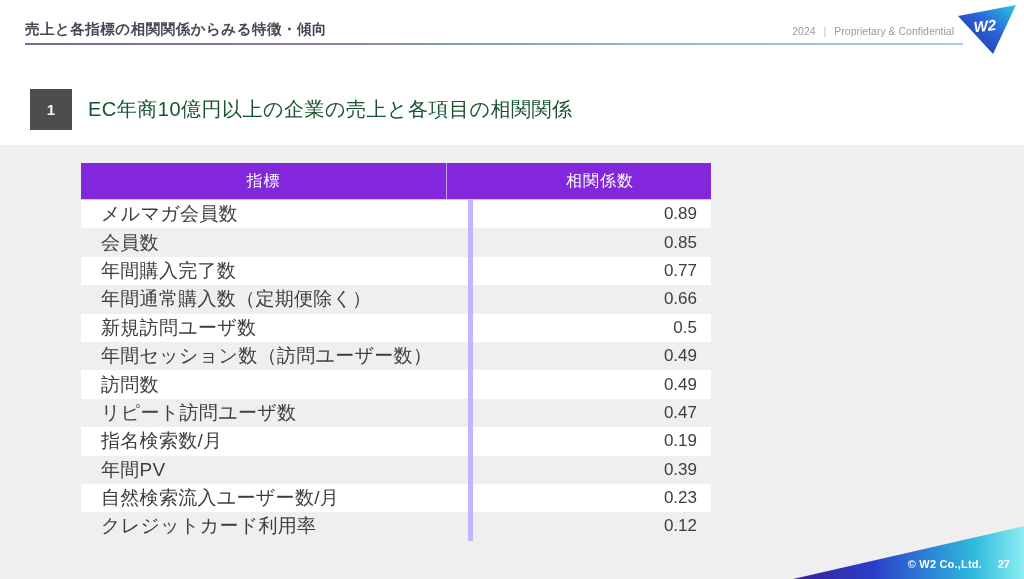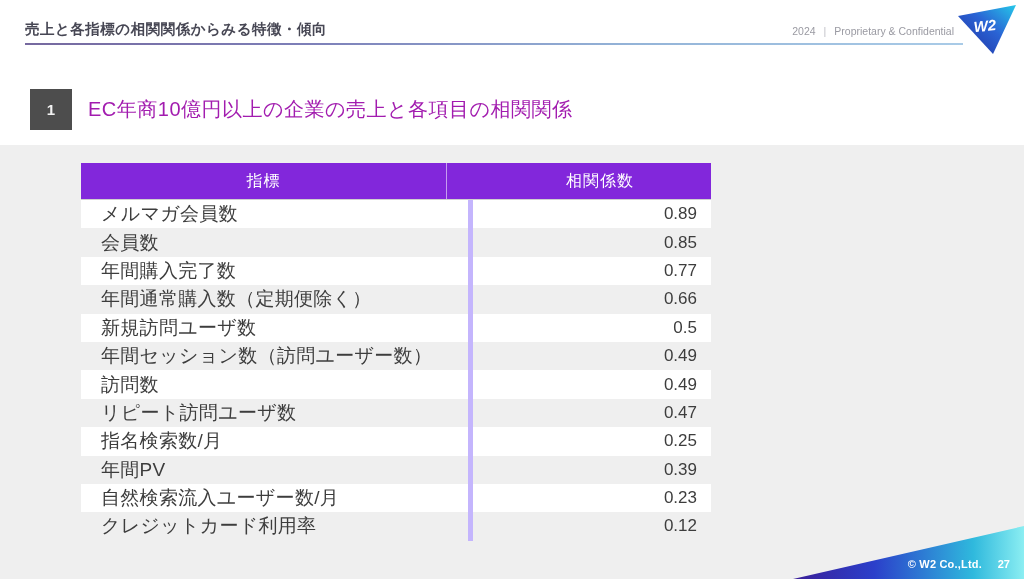--- a/index.html
+++ b/index.html
@@ -25,21 +25,21 @@
   .logo{position:absolute; right:4px; top:2px; width:68px; height:58px;}
   
   .section-badge{
     position:absolute; left:30px; top:89px; width:42px; height:41px;
     background:#4d4d4d; color:#f2f2f2; font-size:15px; font-weight:700;
     display:flex; align-items:center; justify-content:center;
   }
   .section-title{
     position:absolute; left:88px; top:89px; height:41px;
     display:flex; align-items:center;
-    font-size:20px; color:#a21caf; font-weight:400; letter-spacing:.5px;
+    font-size:20px; color:#14532d; font-weight:400; letter-spacing:.5px;
   }
   
   .content-bg{
     position:absolute; left:0; top:145px; width:1024px; height:434px;
     background:#efefef;
   }
   .ctable{
     position:absolute; left:81px; top:163px; width:630px;
   }
   .thead{
@@ -146,21 +146,21 @@
           <div class="cell value">0.49</div>
         </div>
 
         <div class="trow">
           <div class="cell label">リピート訪問ユーザ数</div>
           <div class="cell value">0.47</div>
         </div>
 
         <div class="trow">
           <div class="cell label">指名検索数/月</div>
-          <div class="cell value">0.25</div>
+          <div class="cell value">0.19</div>
         </div>
 
         <div class="trow">
           <div class="cell label">年間PV</div>
           <div class="cell value">0.39</div>
         </div>
 
         <div class="trow">
           <div class="cell label">自然検索流入ユーザー数/月</div>
           <div class="cell value">0.23</div>

